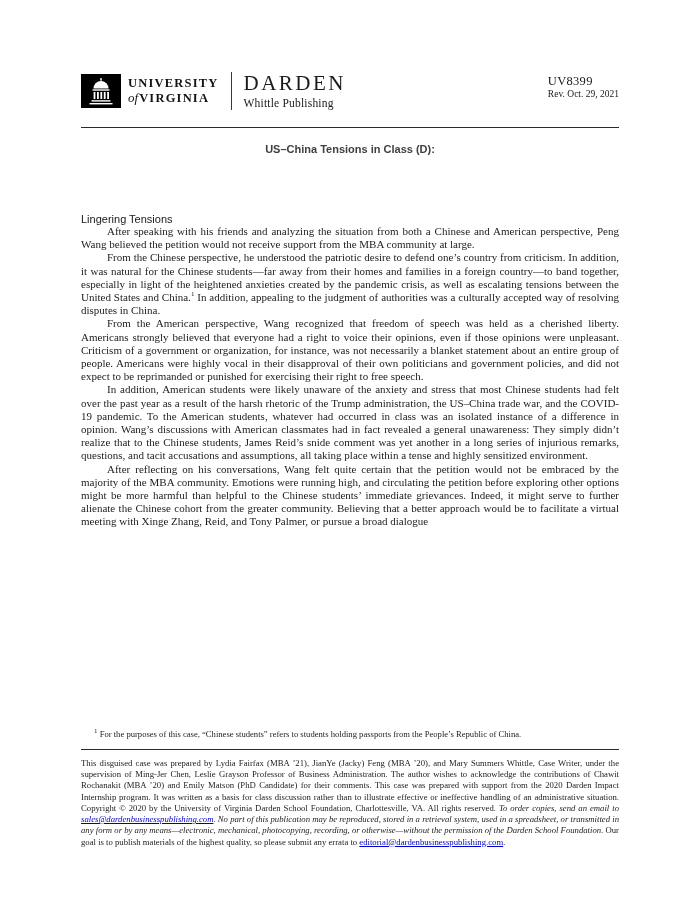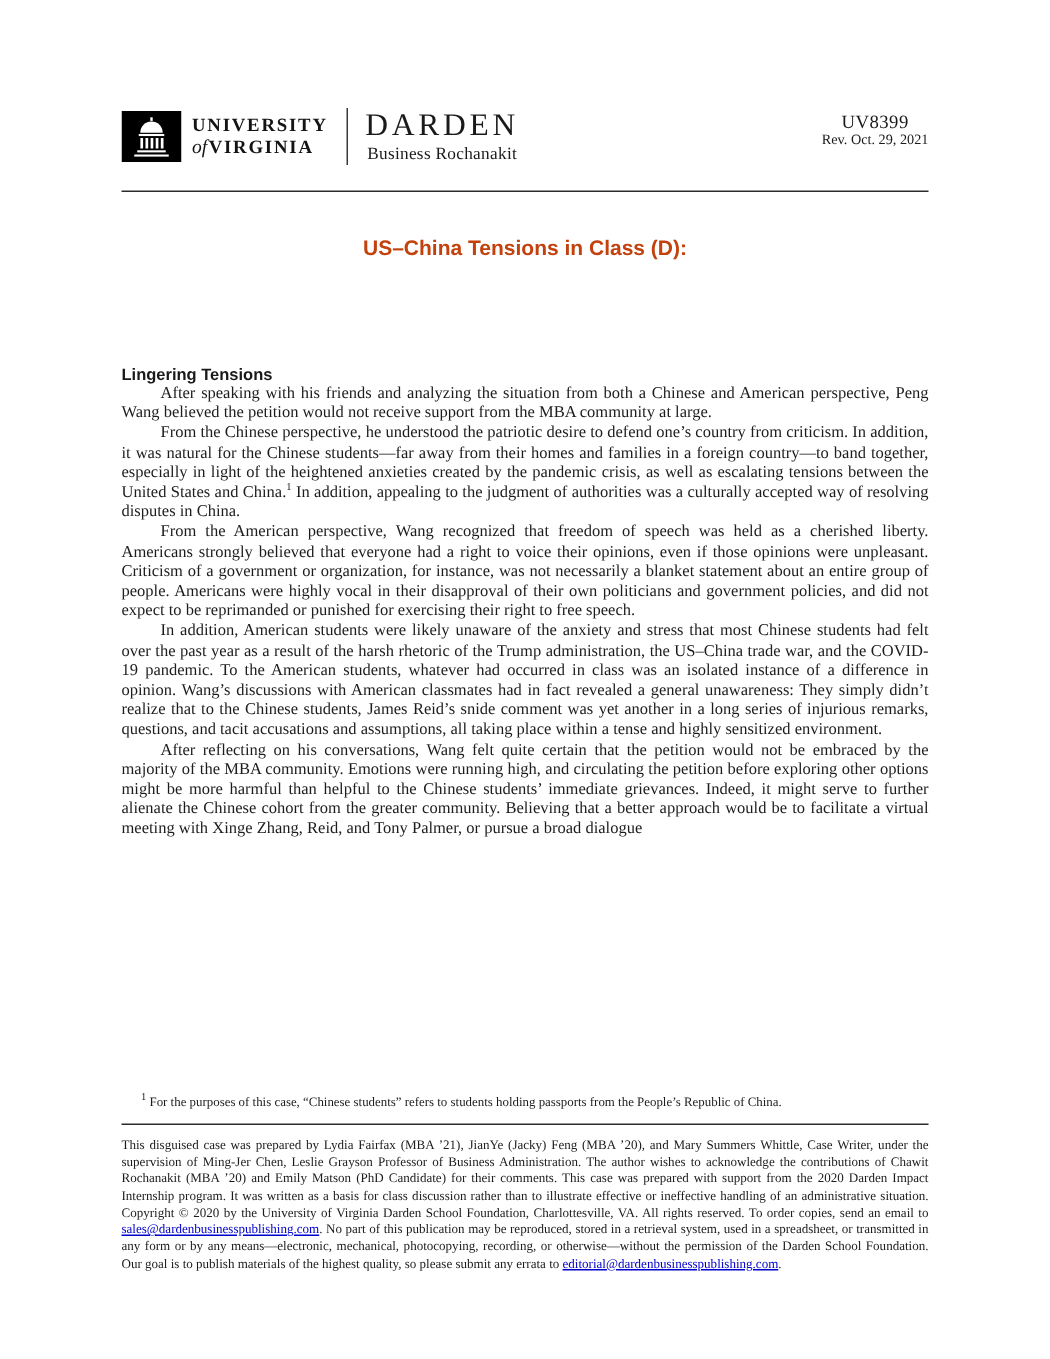--- a/index.html
+++ b/index.html
@@ -19,53 +19,53 @@
 
   
   .masthead { display: flex; justify-content: space-between; align-items: flex-start; }
   .brand { display: flex; align-items: center; }
   .rotunda-box { width: 40px; height: 34px; flex: 0 0 auto; }
   .uva-text { margin-left: 7px; line-height: 1.1; color: #141414; }
   .uva-line1 { font-size: 12.5px; letter-spacing: 1.2px; font-weight: 600; }
   .uva-line2 { font-size: 12.5px; letter-spacing: 1.2px; font-weight: 600; }
   .uva-line2 .of { font-style: italic; font-weight: 400; font-size: 13px; letter-spacing: 0; margin-right: 1px; }
   .brand-divider { width: 1px; height: 38px; background: #3a3a3a; margin: 0 12px 0 12px; }
-  .darden-block { line-height: 1; color: #1a1a1a; text-align: center; }
+  .darden-block { line-height: 1; color: #1a1a1a; }
   .darden { font-size: 21px; letter-spacing: 2.5px; font-weight: 500; }
   .bp { font-size: 11.5px; margin-top: 4px; letter-spacing: 0.2px; }
-  .doc-meta { text-align: center; padding-top: 2px; color: #1a1a1a; }
+  .doc-meta { text-align: left; padding-top: 2px; color: #1a1a1a; }
   .doc-number { font-size: 12.5px; letter-spacing: 0.3px; }
   .doc-rev { font-size: 9.5px; margin-top: 0; }
 
   .rule { border-top: 1.2px solid #2b2b2b; margin-top: 17px; }
 
   
-  .title { margin-top: 28px; text-align: center; font-family: "Liberation Sans", sans-serif; font-size: 14px; font-weight: bold; line-height: 19px; color: #c2410c; }
+  .title { margin-top: 12px; text-align: center; font-family: "Liberation Sans", sans-serif; font-size: 11px; font-weight: bold; line-height: 19px; color: #404040; }
   .title .tline { display: block; }
 
   
-  .section-heading { margin-top: 69px; font-family: "Liberation Sans", sans-serif; font-size: 11px; font-weight: bold; color: #191919; }
+  .section-heading { margin-top: 54px; font-family: "Liberation Sans", sans-serif; font-size: 11px; font-weight: normal; color: #191919; }
 
   
   .body-para {
     font-size: 11px; line-height: 13.2px;
     text-align: justify; text-indent: 26px;
     color: #1c1c1c;
   }
   sup { font-size: 7px; vertical-align: super; line-height: 0; }
 
   
   .footnote { margin-top: auto; font-size: 8.6px; line-height: 11px; padding-left: 13px; color: #1c1c1c; }
   .footer-rule { margin-top: 9px; border-top: 1.2px solid #2b2b2b; }
   .footer {
     margin-top: 8px;
     font-size: 8.7px; line-height: 11.3px;
     text-align: justify; color: #1c1c1c;
   }
-  .ital { }
+  .ital { font-style: italic; }
   .email { color: #0000cc; text-decoration: underline; cursor: pointer; }
 </style>
 </head>
 <body>
 
 <div class="page">
 
   <header class="masthead">
     <div class="brand">
       <div class="rotunda-box">
@@ -83,21 +83,21 @@
           <rect x="8.5" y="29" width="23" height="1.4" fill="#ffffff"></rect>
         </svg>
       </div>
       <div class="uva-text">
         <div class="uva-line1">UNIVERSITY</div>
         <div class="uva-line2"><span class="of">of</span><span>VIRGINIA</span></div>
       </div>
       <div class="brand-divider"></div>
       <div class="darden-block">
         <div class="darden">DARDEN</div>
-        <div class="bp">Business Rochanakit</div>
+        <div class="bp">Whittle Publishing</div>
       </div>
     </div>
     <div class="doc-meta">
       <div class="doc-number">UV8399</div>
       <div class="doc-rev">Rev. Oct. 29, 2021</div>
     </div>
   </header>
 
   <div class="rule"></div>
 

